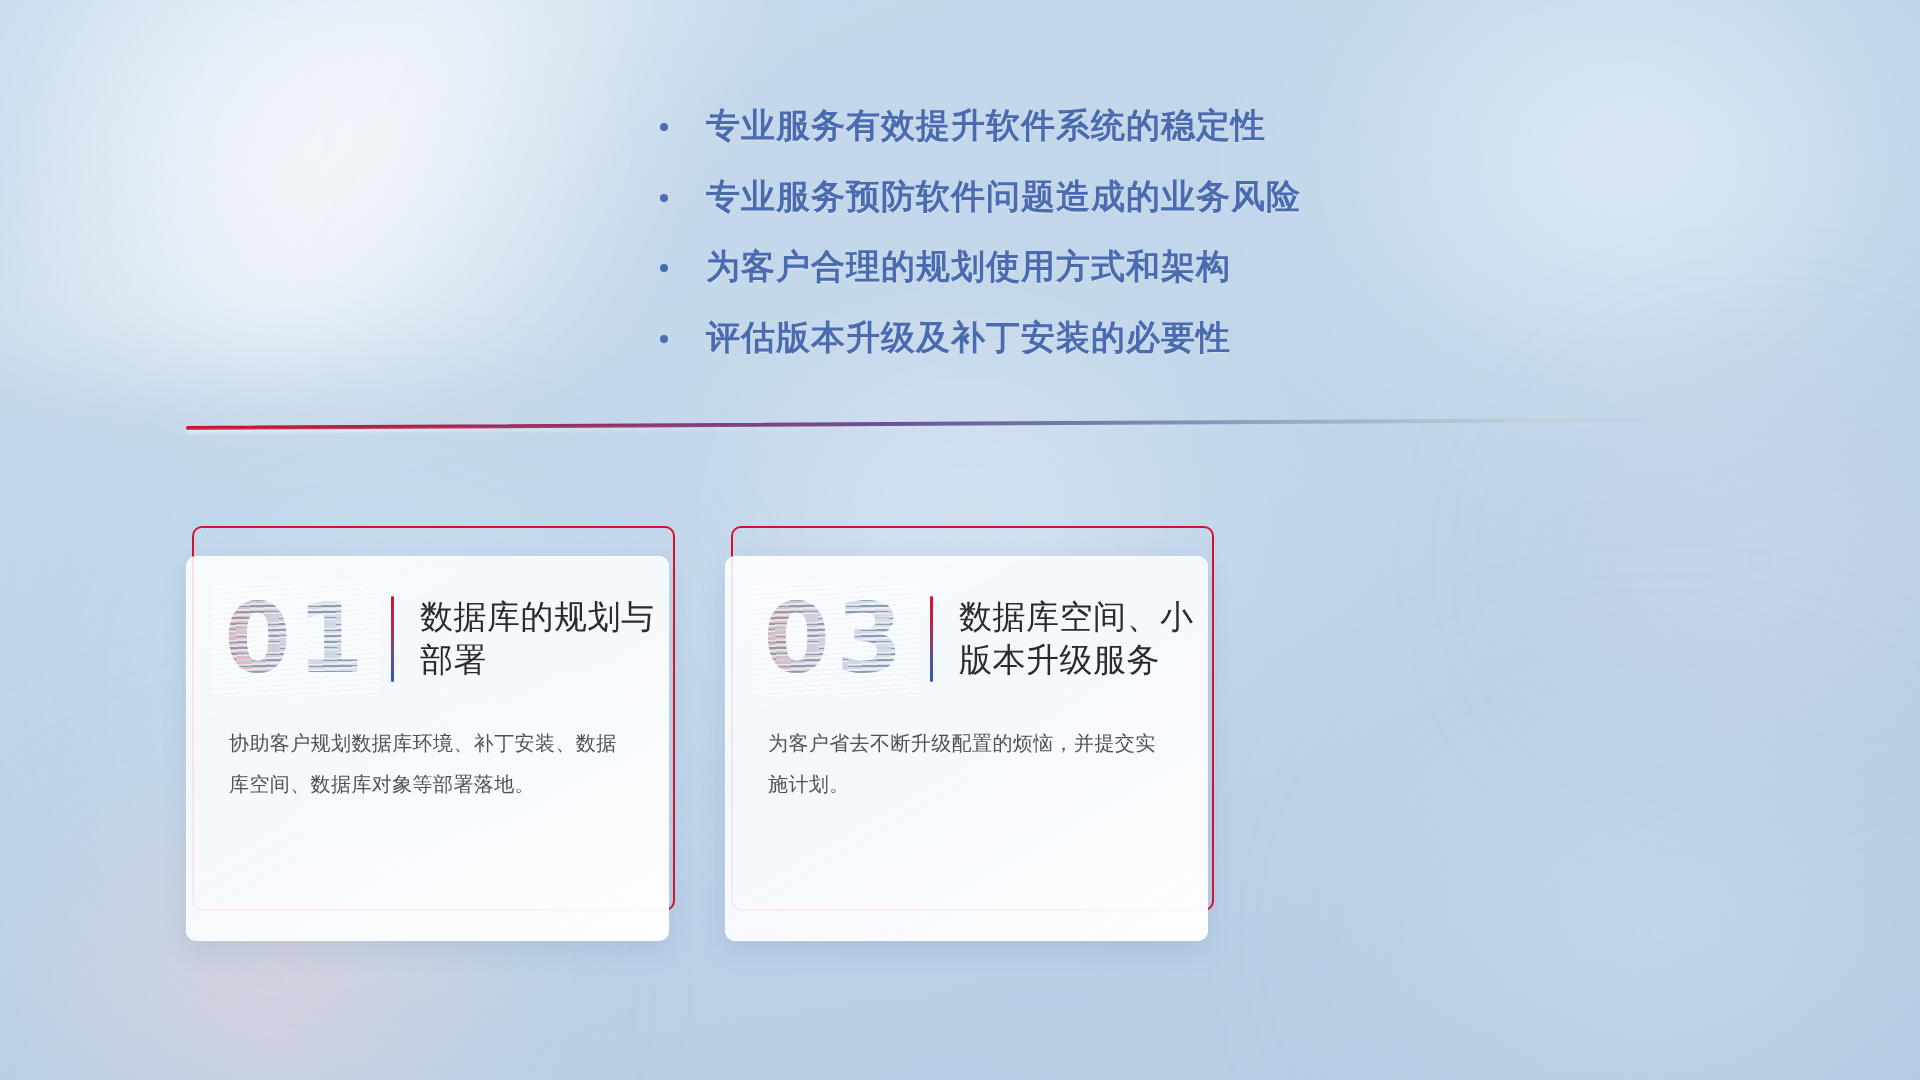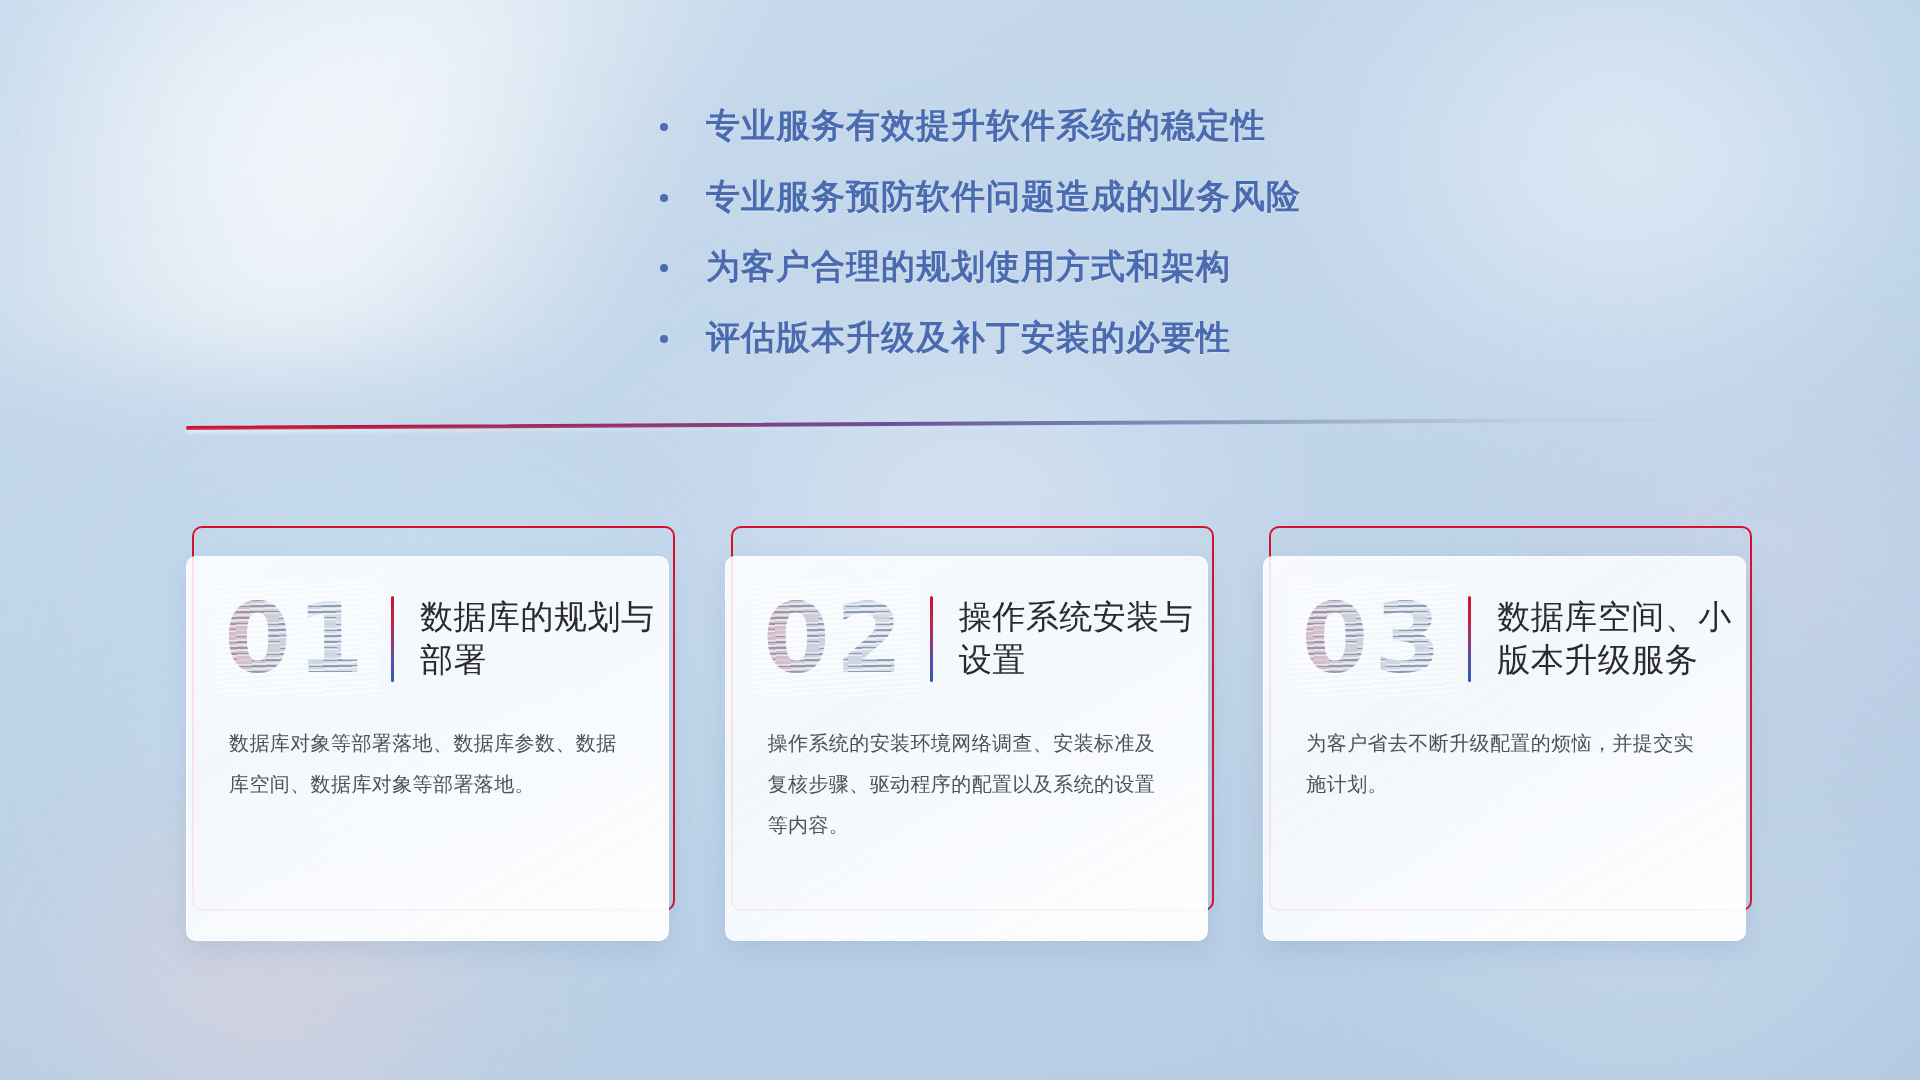--- a/index.html
+++ b/index.html
@@ -296,38 +296,24 @@
       <div class="card-accent"></div>
       <div class="card-face">
         <div class="card-head">
           <div class="card-num">
             <div class="card-num-text">01</div>
             <div class="card-num-shear"></div>
           </div>
           <div class="card-bar"></div>
           <div class="card-title">数据库的规划与部署</div>
         </div>
-        <div class="card-body">数据库对象等部署落地、数据库参数、数据库空间、数据库对象等部署落地。</div>
+        <div class="card-body">协助客户规划数据库环境、补丁安装、数据库空间、数据库对象等部署落地。</div>
       </div>
     </div>
 
-    <div class="card">
-      <div class="card-accent"></div>
-      <div class="card-face">
-        <div class="card-head">
-          <div class="card-num">
-            <div class="card-num-text">02</div>
-            <div class="card-num-shear"></div>
-          </div>
-          <div class="card-bar"></div>
-          <div class="card-title">操作系统安装与设置</div>
-        </div>
-        <div class="card-body">操作系统的安装环境网络调查、安装标准及复核步骤、驱动程序的配置以及系统的设置等内容。</div>
-      </div>
-    </div>
 
     <div class="card">
       <div class="card-accent"></div>
       <div class="card-face">
         <div class="card-head">
           <div class="card-num">
             <div class="card-num-text">03</div>
             <div class="card-num-shear"></div>
           </div>
           <div class="card-bar"></div>

